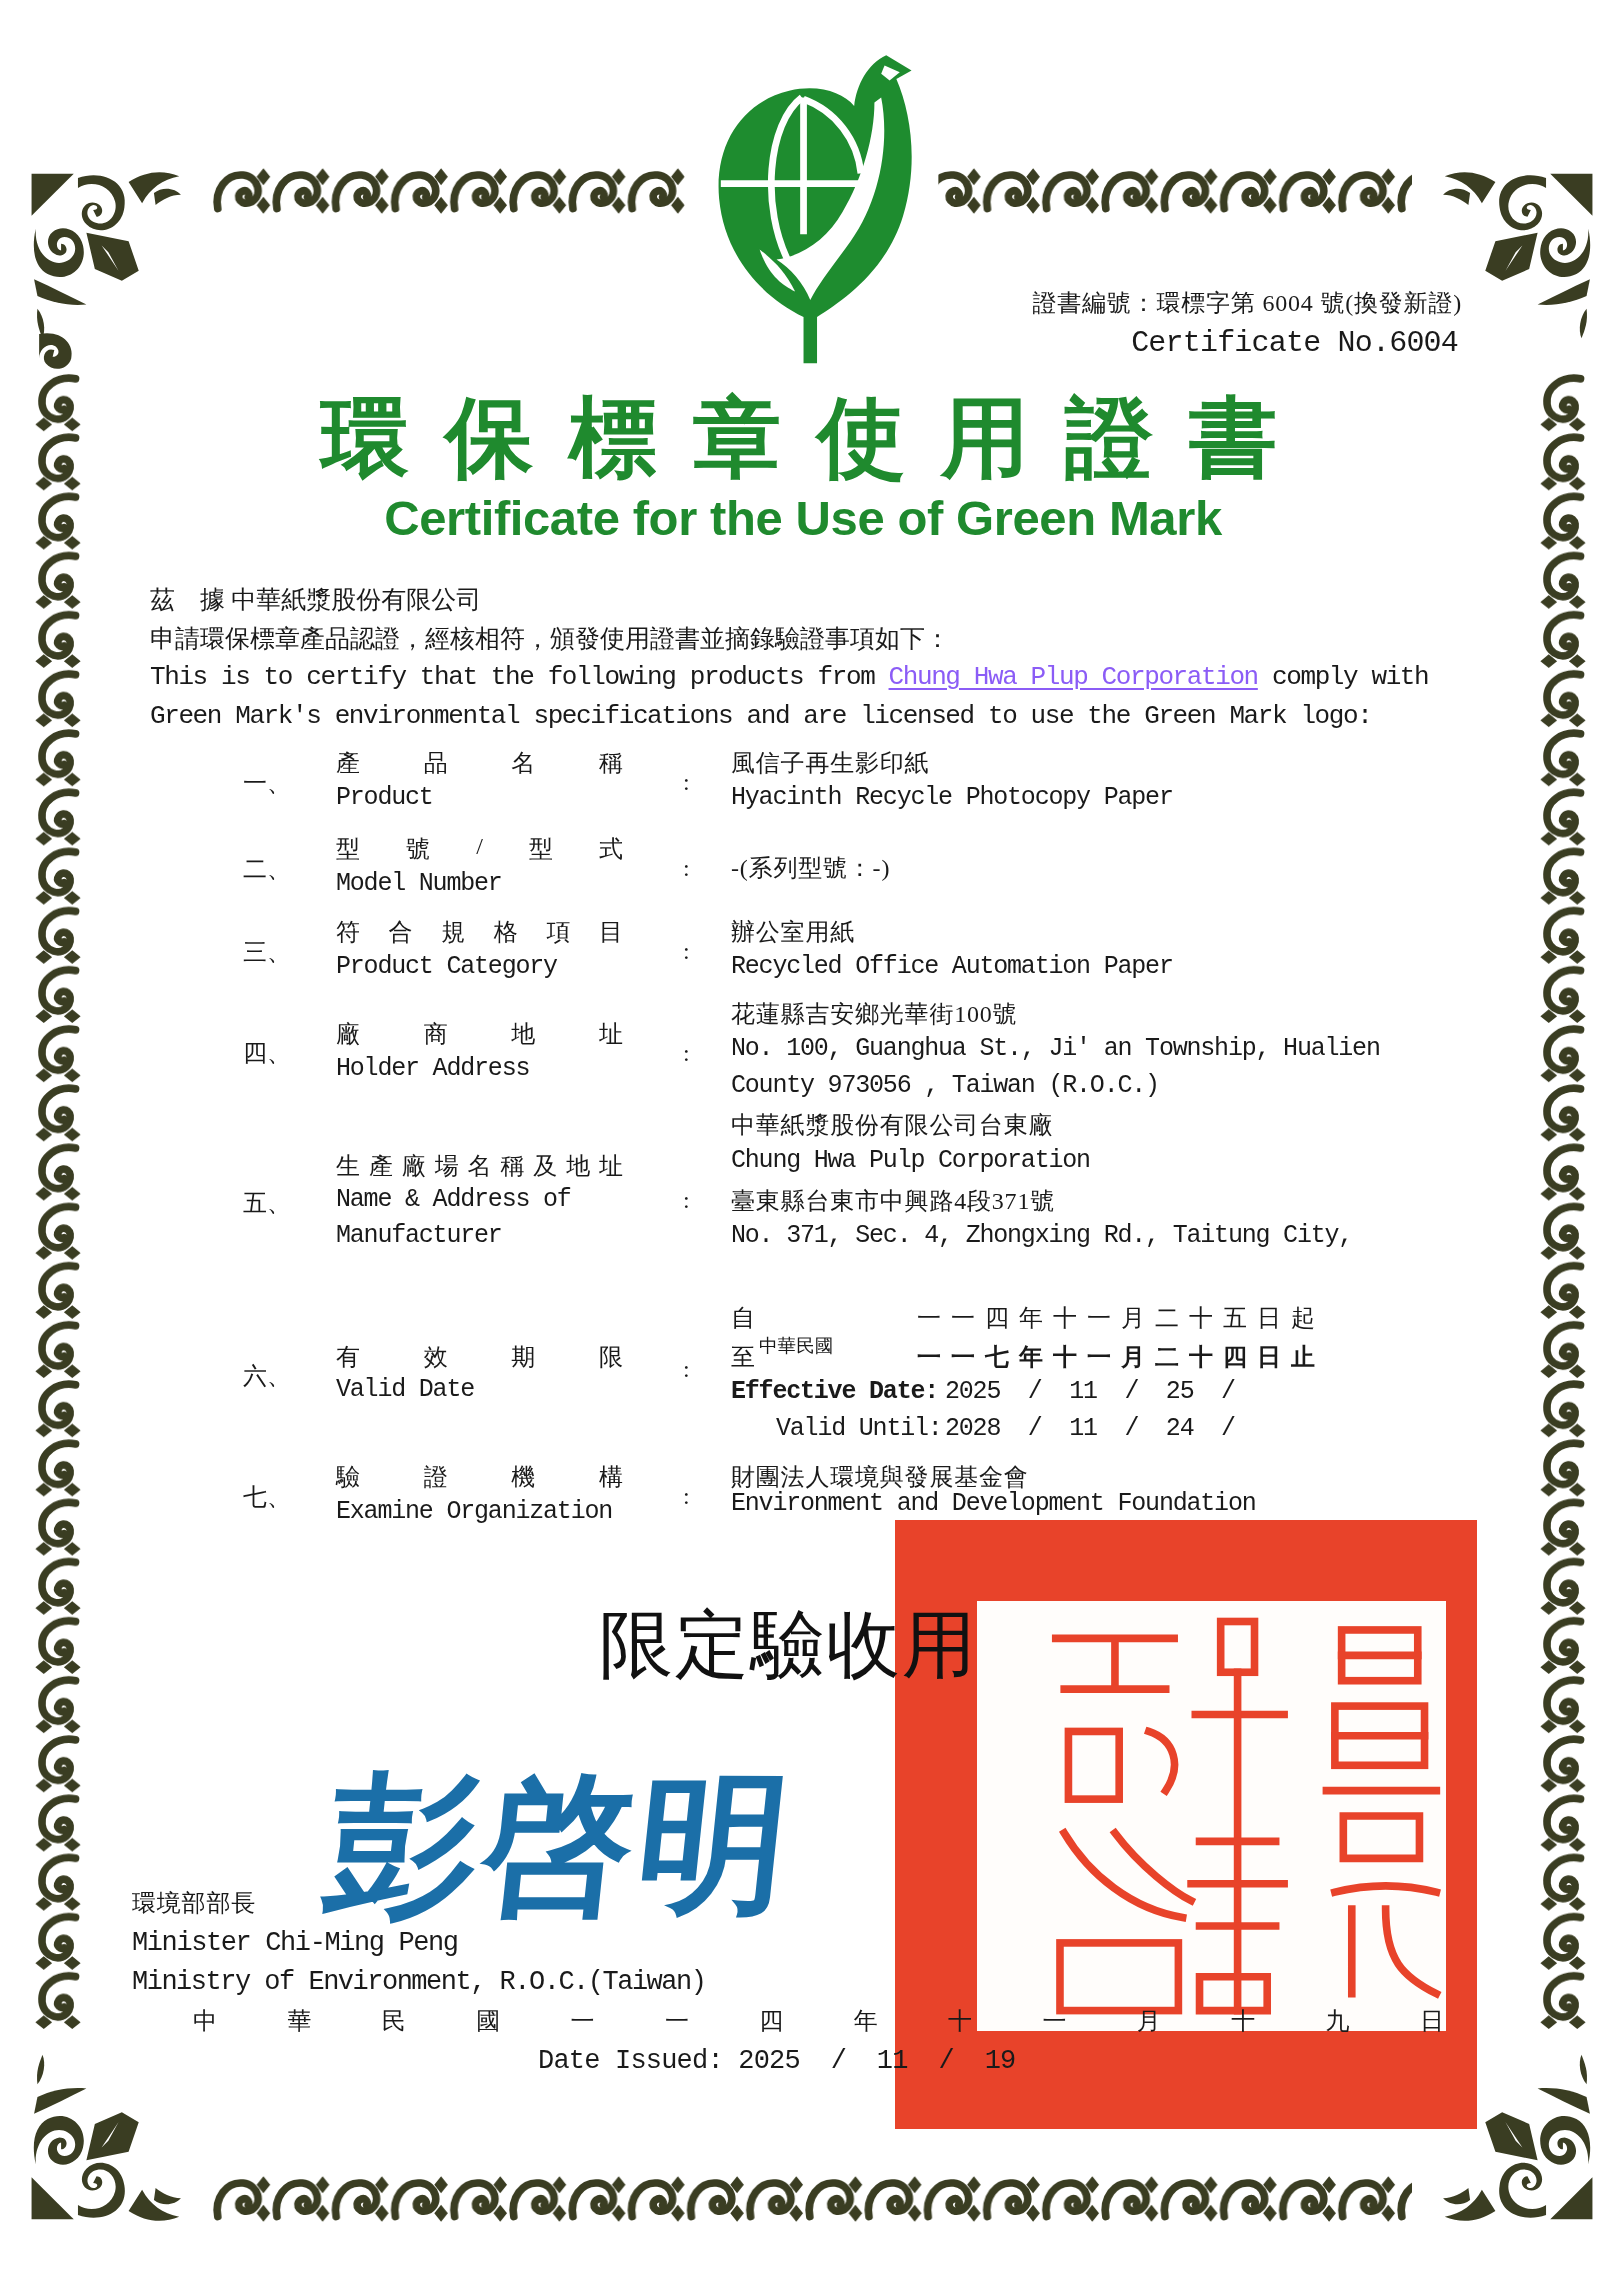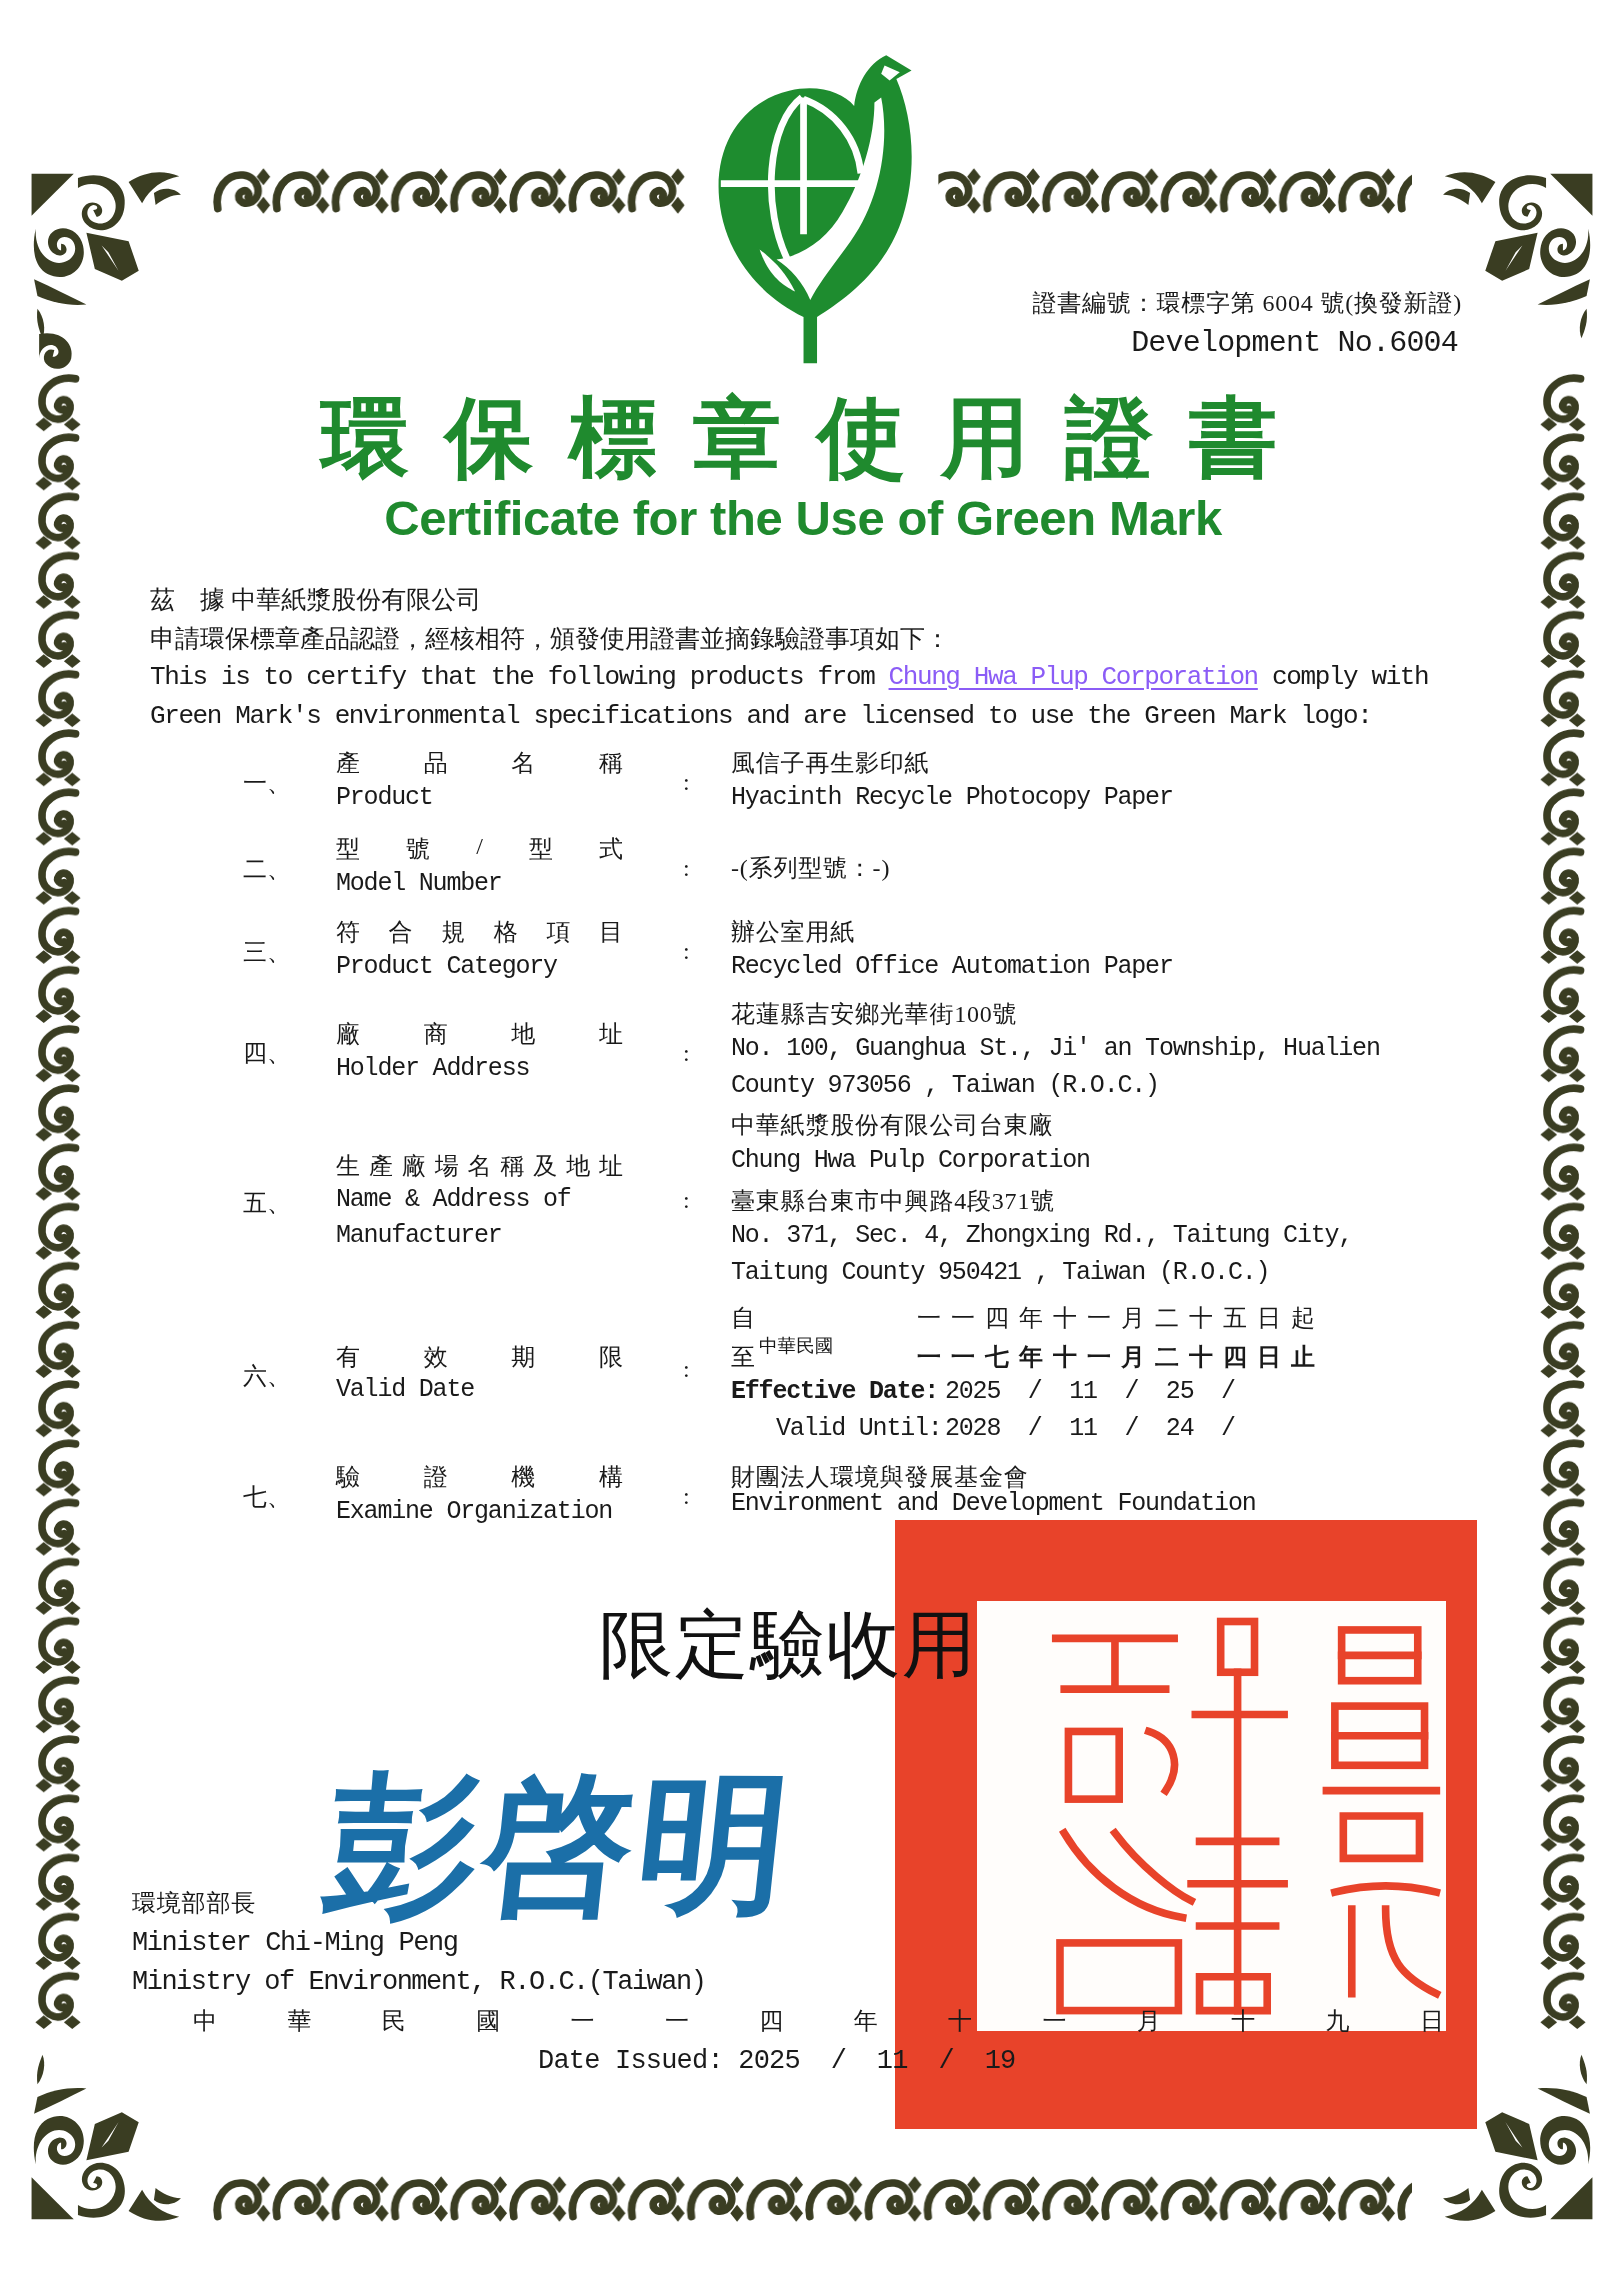--- a/index.html
+++ b/index.html
@@ -185,21 +185,21 @@
     <path d="M60 250 C75 262 90 275 102 300 C86 292 70 280 60 250 Z" fill="#ffffff"></path>
 
     <path d="M110 70 C70 100 60 200 96 268" fill="none" stroke="#ffffff" stroke-width="8"></path>
     <path d="M112 72 C150 86 176 120 180 160" fill="none" stroke="#ffffff" stroke-width="8"></path>
     <line x1="112" y1="70" x2="112" y2="232" stroke="#ffffff" stroke-width="8"></line>
     <line x1="14" y1="172" x2="190" y2="172" stroke="#ffffff" stroke-width="8"></line>
   </svg>
 </div>
 
 <div class="abs cert-no-zh">證書編號：環標字第 6004 號(換發新證)</div>
-<div class="abs cert-no-en">Development  No.6004</div>
+<div class="abs cert-no-en">Certificate  No.6004</div>
 
 <div class="abs title-zh">環保標章使用證書</div>
 <div class="abs title-en">Certificate for the Use of Green Mark</div>
 
 <div class="abs intro">
   <div>茲　據 中華紙漿股份有限公司</div>
   <div>申請環保標章產品認證，經核相符，頒發使用證書並摘錄驗證事項如下：</div>
   <div class="en mono">
     <span>This is to certify that the following products from </span><span class="company-link">Chung Hwa Plup Corporation</span><span> comply with</span>
   </div>
@@ -278,21 +278,20 @@
       <span>地</span>
       <span>址</span>
   </div>
   <div class="label-en" style="top:76px;">Name &amp; Address of</div>
   <div class="label-en" style="top:112px;">Manufacturer</div>
   <div class="colon" style="top:78px;">:</div>
   <div class="val val-zh" style="top:0;">中華紙漿股份有限公司台東廠</div>
   <div class="val val-en" style="top:37px;">Chung Hwa Pulp Corporation</div>
   <div class="val val-zh" style="top:76px;">臺東縣台東市中興路4段371號</div>
   <div class="val val-en" style="top:112px;">No. 371, Sec. 4, Zhongxing Rd., Taitung City,</div>
-  <div class="val val-en" style="top:149px;">Taitung County 950421 , Taiwan (R.O.C.)</div>
 </div>
 
 <div class="item" style="top:1299px; height:152px;">
   <div class="num" style="top:61px;">六、</div>
   <div class="label-zh" style="top:42px;">
     <span>有</span>
       <span>效</span>
       <span>期</span>
       <span>限</span>
   </div>

